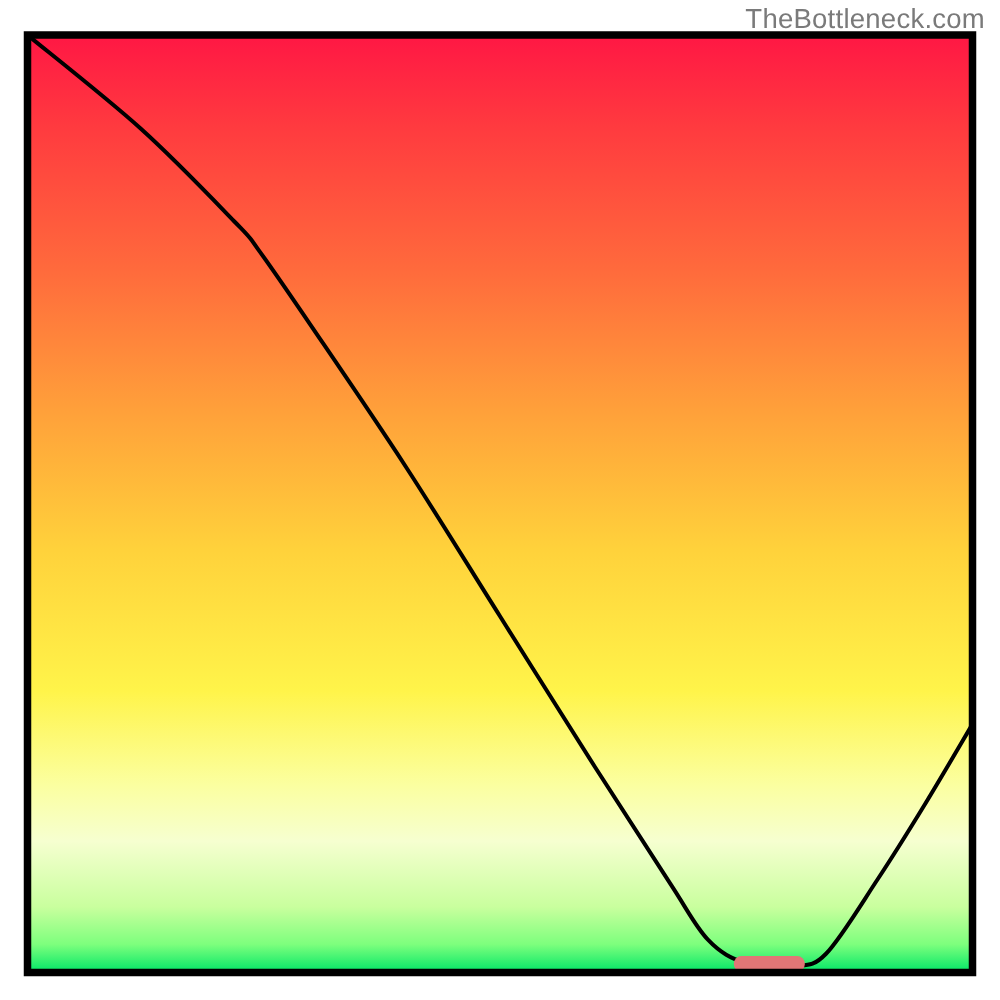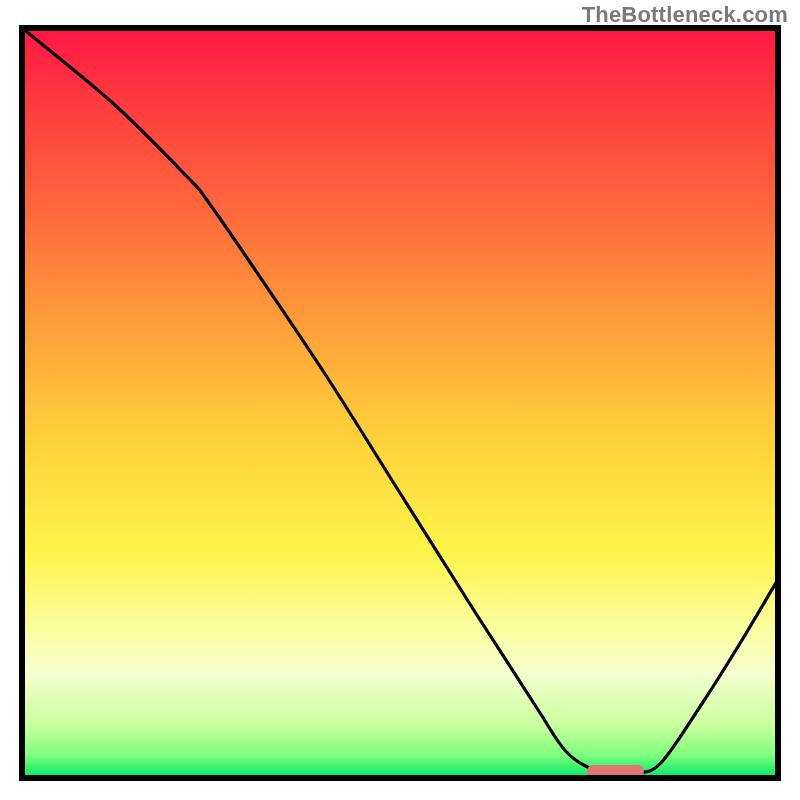--- a/index.html
+++ b/index.html
@@ -14,21 +14,21 @@
     position: relative;
     width: 800px;
     height: 800px;
   }
   .watermark {
     position: absolute;
     top: 2px;
     right: 12px;
     font-family: Arial, Helvetica, sans-serif;
     font-size: 22px;
-    font-weight: 700;
+    font-weight: 400;
     color: #7a7a7a;
     letter-spacing: 0.2px;
   }
   svg {
     display: block;
   }
 </style>
 </head>
 <body>
 

